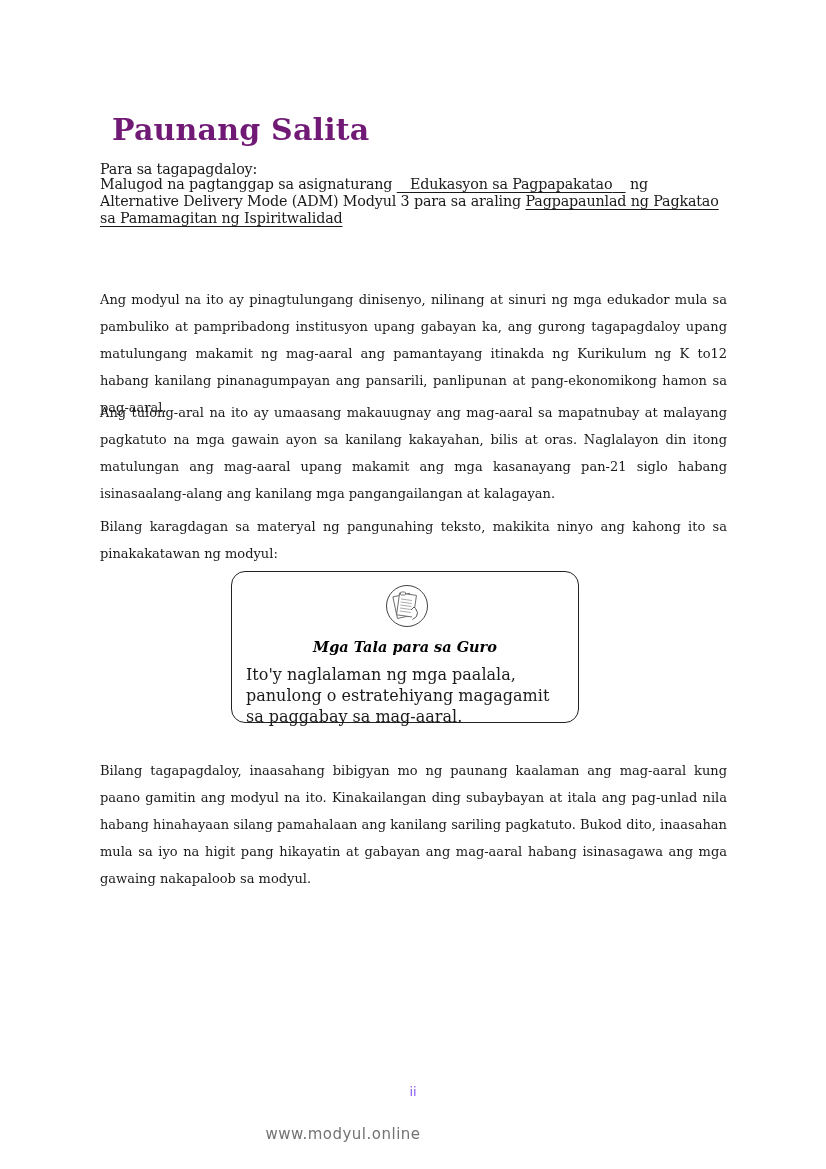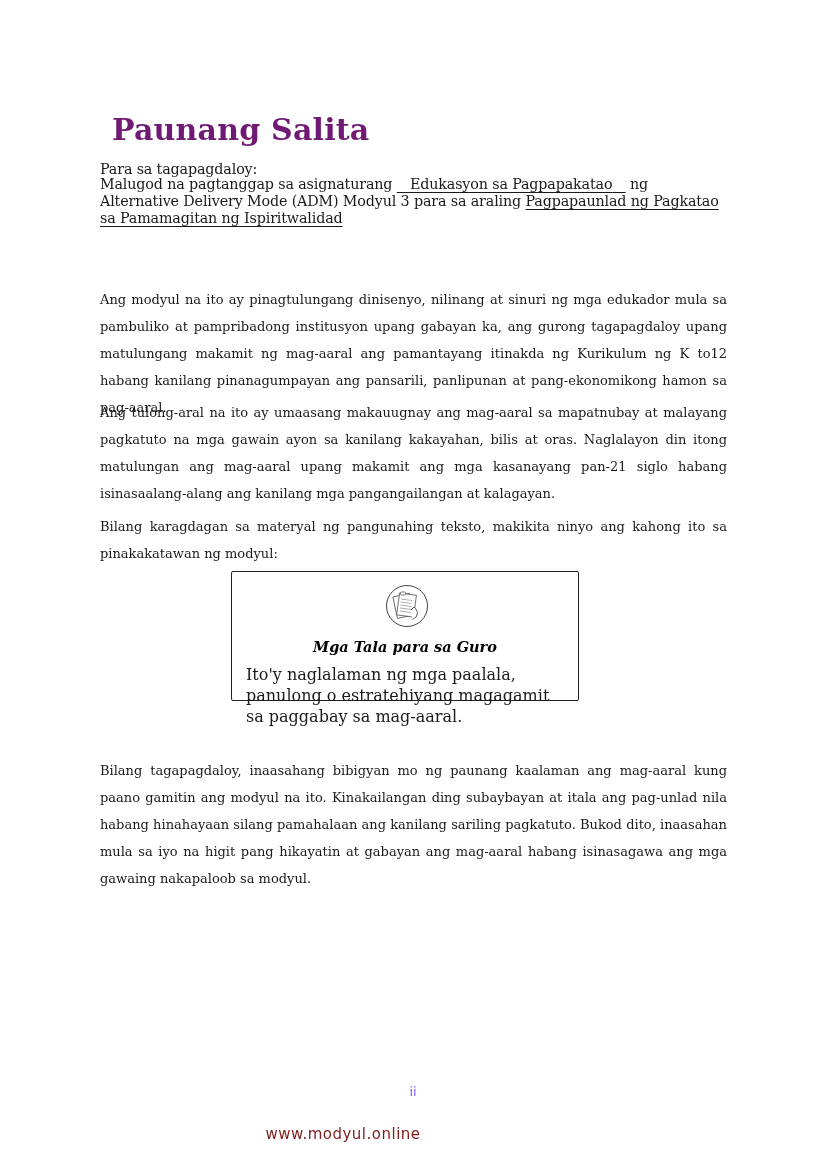--- a/index.html
+++ b/index.html
@@ -15,39 +15,39 @@
     }
     .p {
       position: absolute; left: 0; width: 627px;
       font-size: 13px; line-height: 27px; margin: 0;
     }
     .intro { font-size: 14.3px; line-height: 17px; letter-spacing: -0.15px; }
     .justify { text-align: justify; text-align-last: left; }
     .u { text-decoration: underline; text-underline-offset: 3px; }
     .blank { white-space: pre; text-decoration: underline; text-underline-offset: 3px; }
     .box {
-      position: absolute; left: 131px; top: 571px; width: 348px; height: 130px;
-      border: 1.5px solid #222; border-radius: 2px; box-sizing: border-box;
+      position: absolute; left: 131px; top: 571px; width: 348px; height: 152px;
+      border: 1.5px solid #222; border-radius: 14px; box-sizing: border-box;
     }
     .box-icon { position: absolute; left: 153px; top: 12px; width: 44px; height: 44px; }
     .box-title {
       position: absolute; top: 66px; left: 0; width: 100%; text-align: center;
       font-size: 14.5px; font-weight: bold; font-style: italic; color: #000;
     }
     .box-text {
       position: absolute; top: 92px; left: 14px; width: 325px;
       font-size: 16px; line-height: 21px;
     }
     .page-num {
       position: absolute; top: 1084px; left: 0; width: 826px; text-align: center;
       font-family: "DejaVu Sans", sans-serif; font-size: 13px; color: #8b5cf6;
     }
     .watermark {
       position: absolute; top: 1125px; left: 0; width: 686px; text-align: center;
-      font-family: "DejaVu Sans", sans-serif; font-size: 15px; color: #7f1d1d; letter-spacing: 0.5px;
+      font-family: "DejaVu Sans", sans-serif; font-size: 15px; color: #737373; letter-spacing: 0.5px;
     }
   </style>
 </head>
 <body>
 
 <div class="page">
   <h1 class="title">Paunang Salita</h1>
 
   <p class="p intro" style="top:146px;margin-top:15px;">Para sa tagapagdaloy:</p>
 

